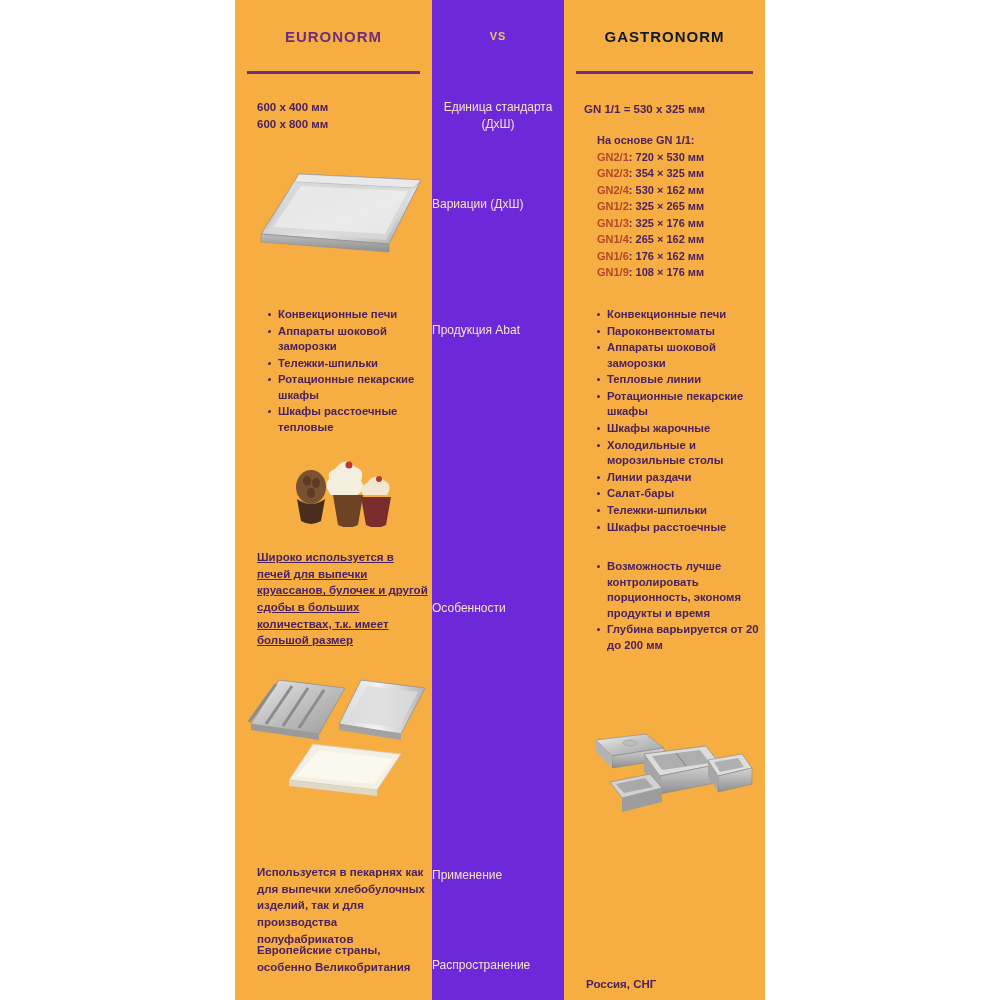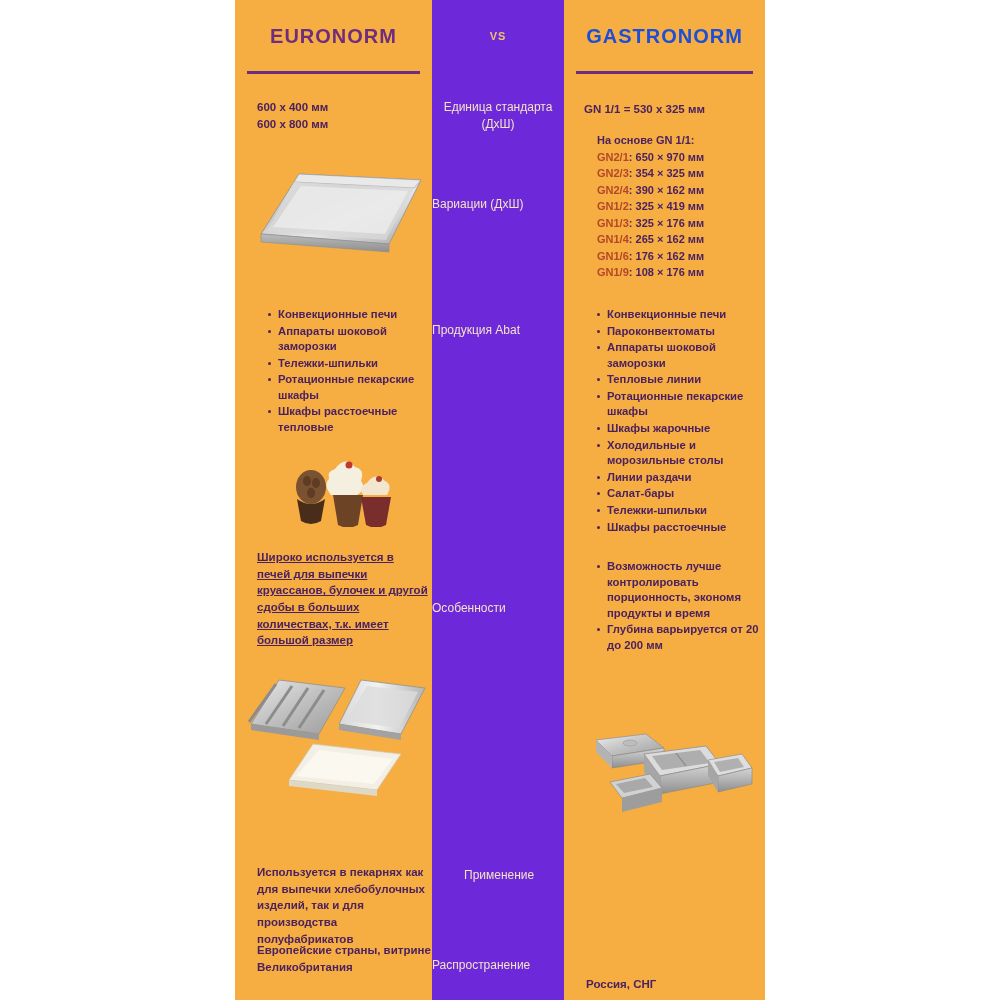--- a/index.html
+++ b/index.html
@@ -57,25 +57,25 @@
     top: 0;
     left: 0;
     width: 100%;
     height: 72px;
     display: flex;
     align-items: center;
     justify-content: center;
   }
   .hdr-title {
     color: #6f2d7e;
-    font-size: 20px;
+    font-size: 15px;
     font-weight: bold;
     letter-spacing: 1px;
   }
-  .hdr-title.right { color: #1d4ed8; }
+  .hdr-title.right { color: #0f172a; }
   .hdr-vs {
     color: #f0c06a;
     font-size: 11px;
     font-weight: bold;
     letter-spacing: 1px;
   }
   .hdr-rule {
     position: absolute;
     top: 71px;
     left: 12px;
@@ -252,21 +252,21 @@
             <g transform="translate(42,70)">
               <polygon points="24,2 112,12 88,48 0,38" fill="#f3efe4" stroke="#cfc9b8" stroke-width="0.8"></polygon>
               <polygon points="30,8 104,17 85,42 7,34" fill="#fbf8ef"></polygon>
               <polygon points="0,38 88,48 88,54 0,44" fill="#ded8c7"></polygon>
             </g>
           </svg>
         </div>
 
         <div class="blk side-text" style="left:22px; top:830px; width:174px;margin-top:34px;">Используется в пекарнях как для выпечки хлебобулочных изделий, так и для производства полуфабрикатов</div>
 
-        <div class="blk side-text" style="left:22px; top:942px; width:174px;">Европейские страны, витрине Великобритания</div>
+        <div class="blk side-text" style="left:22px; top:942px; width:174px;">Европейские страны, особенно Великобритания</div>
       </div>
     </div>
 
     <div class="col col-mid">
       <div class="col-inner">
         <div class="hdr">
           <span class="hdr-vs">VS</span>
         </div>
 
         <div class="blk" style="left:0; top:99px;">
@@ -278,45 +278,45 @@
         </div>
 
         <div class="blk" style="left:0; top:322px;">
           <div class="mid-label">Продукция Abat</div>
         </div>
 
         <div class="blk" style="left:0; top:600px;">
           <div class="mid-label">Особенности</div>
         </div>
 
-        <div class="blk" style="left:0; top:867px;padding-left:32px;">
+        <div class="blk" style="left:0; top:867px;">
           <div class="mid-label">Применение</div>
         </div>
 
         <div class="blk" style="left:0; top:957px;">
           <div class="mid-label">Распространение</div>
         </div>
       </div>
     </div>
 
     <div class="col col-right">
       <div class="col-inner">
         <div class="hdr">
           <span class="hdr-title right">GASTRONORM</span>
         </div>
         <div class="hdr-rule"></div>
 
         <div class="blk side-text" style="left:20px; top:101px; width:180px;">GN 1/1 = 530 х 325 мм</div>
 
         <div class="blk var-list" style="left:33px; top:132px; width:175px;">
           <div>На основе GN 1/1:</div>
-          <div><span class="code">GN2/1</span><span>: 650 × 970 мм</span></div>
+          <div><span class="code">GN2/1</span><span>: 720 × 530 мм</span></div>
           <div><span class="code">GN2/3</span><span>: 354 × 325 мм</span></div>
-          <div><span class="code">GN2/4</span><span>: 390 × 162 мм</span></div>
-          <div><span class="code">GN1/2</span><span>: 325 × 419 мм</span></div>
+          <div><span class="code">GN2/4</span><span>: 530 × 162 мм</span></div>
+          <div><span class="code">GN1/2</span><span>: 325 × 265 мм</span></div>
           <div><span class="code">GN1/3</span><span>: 325 × 176 мм</span></div>
           <div><span class="code">GN1/4</span><span>: 265 × 162 мм</span></div>
           <div><span class="code">GN1/6</span><span>: 176 × 162 мм</span></div>
           <div><span class="code">GN1/9</span><span>: 108 × 176 мм</span></div>
         </div>
 
         <ul class="bullets blk" style="left:22px; top:297px; width:172px;">
           <li>Конвекционные печи</li>
           <li>Пароконвектоматы</li>
           <li>Аппараты шоковой заморозки</li>

